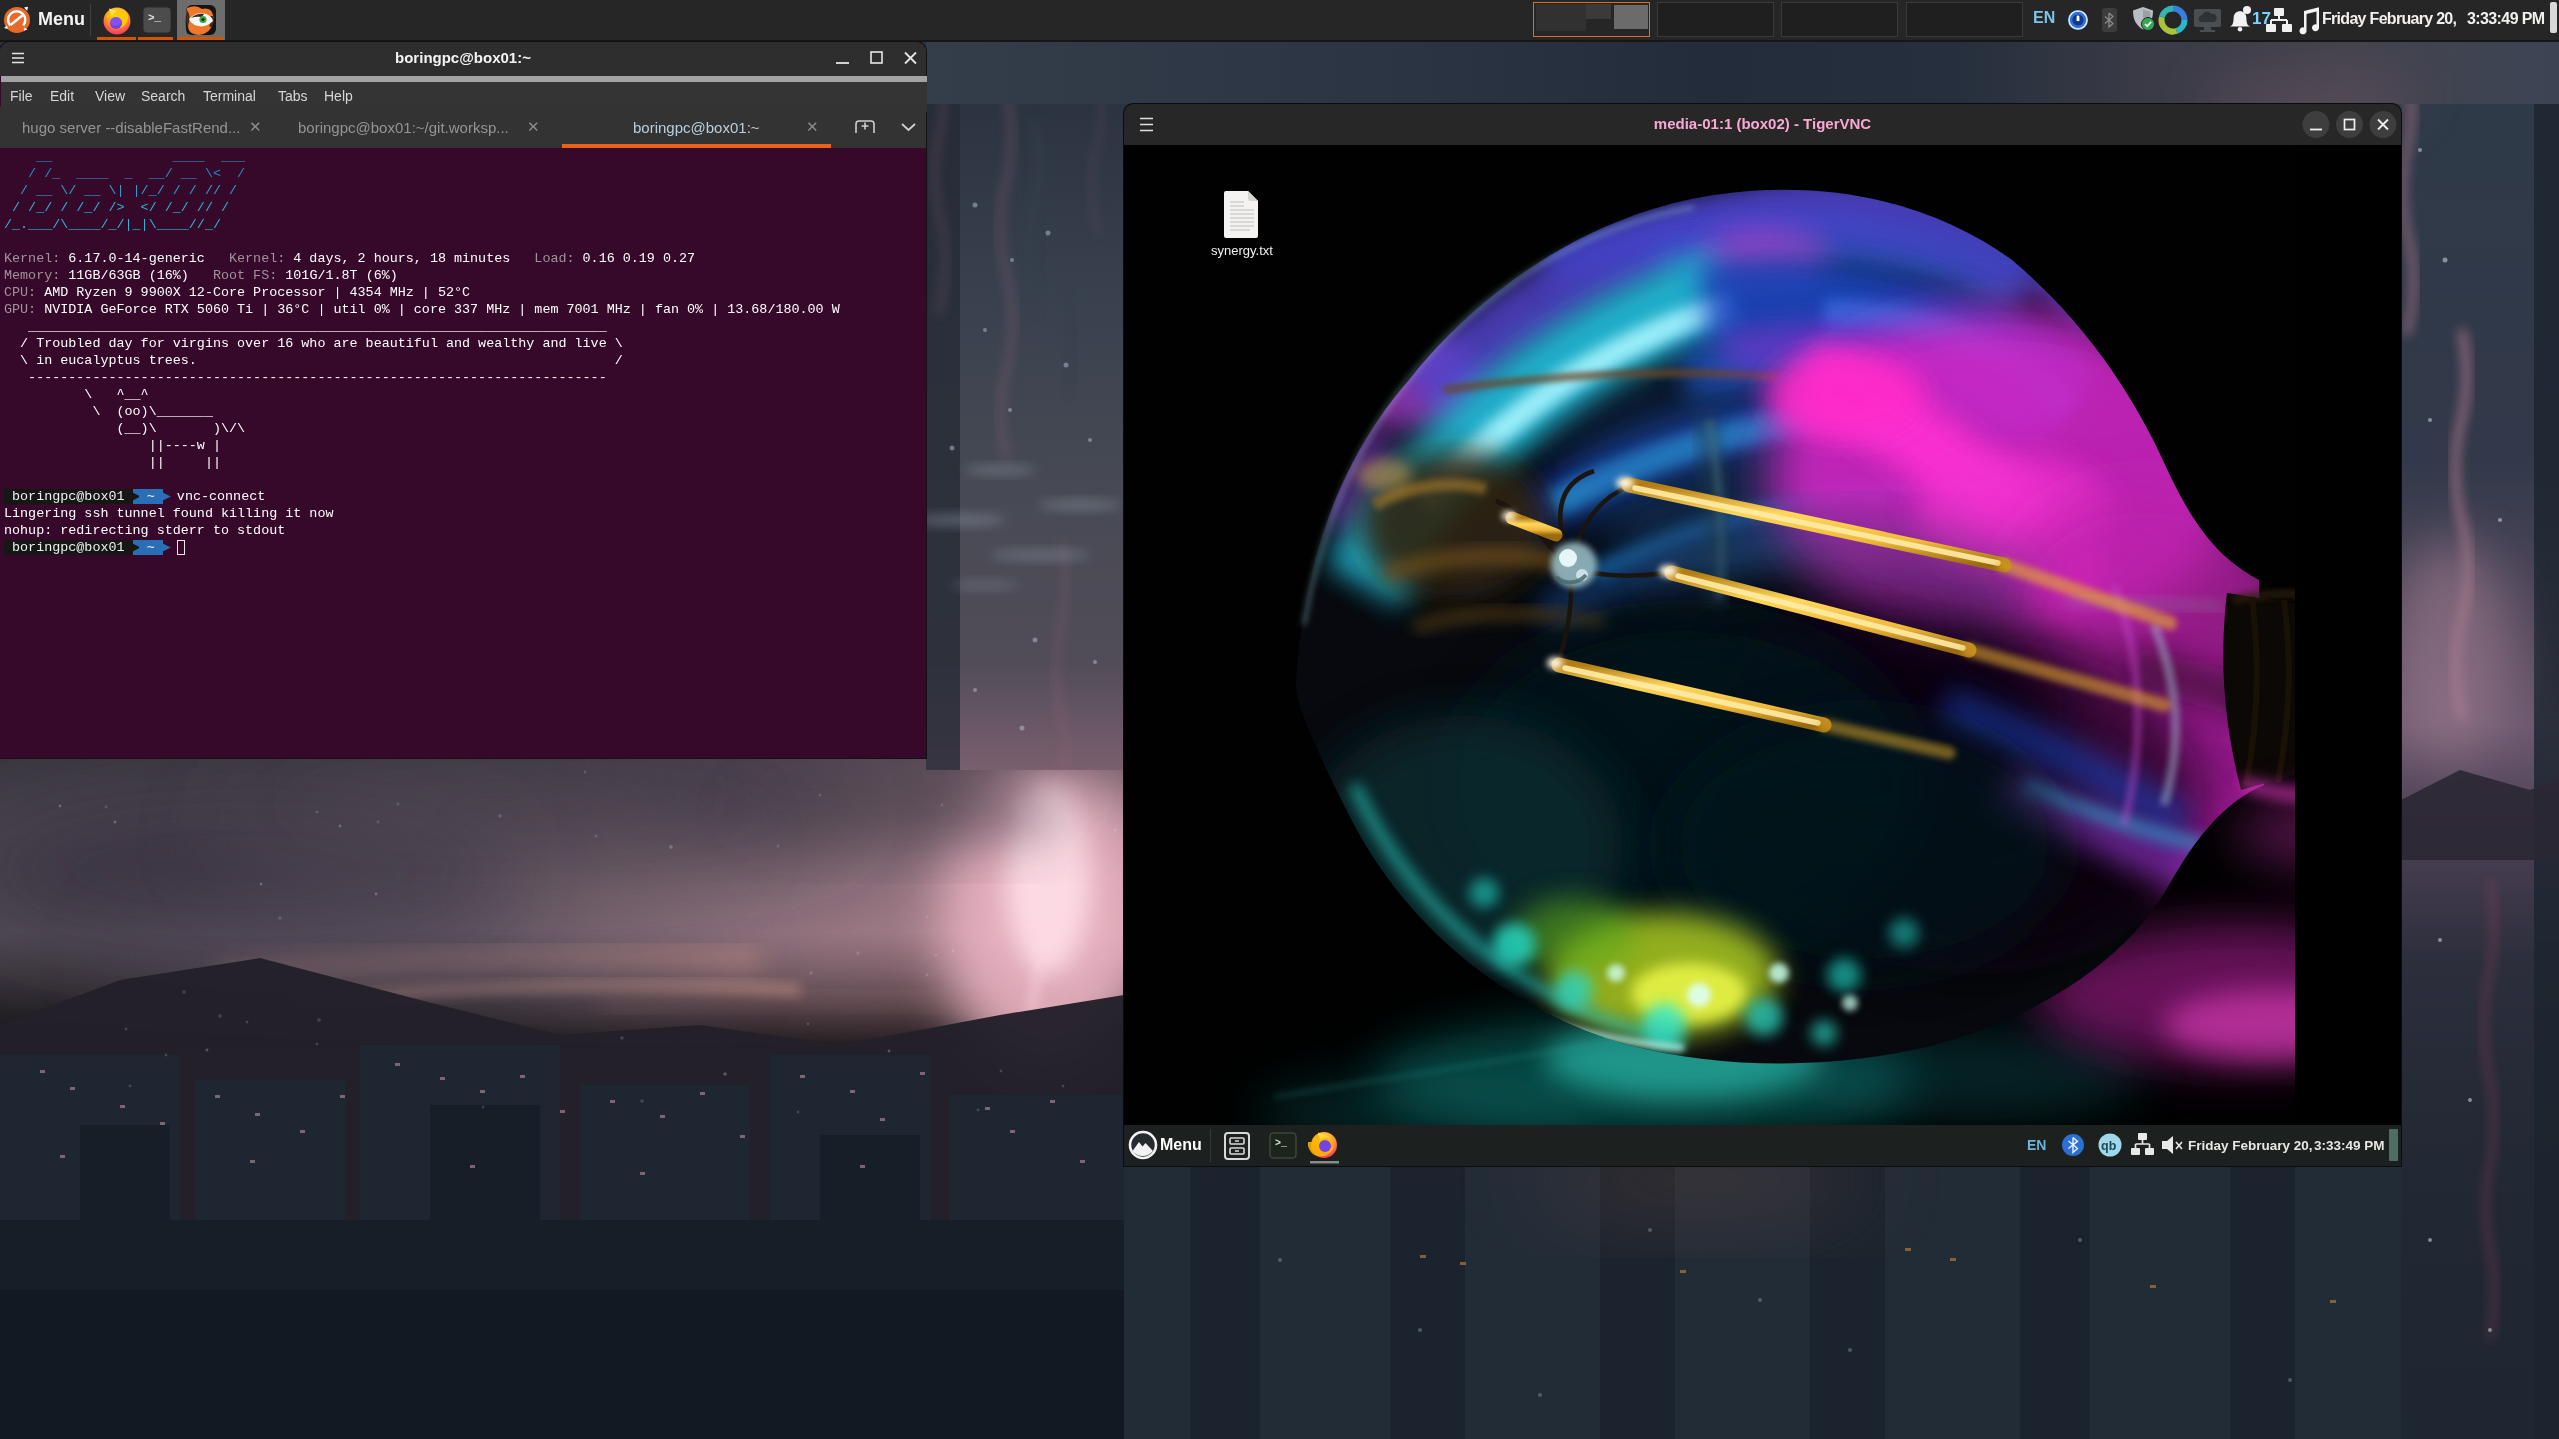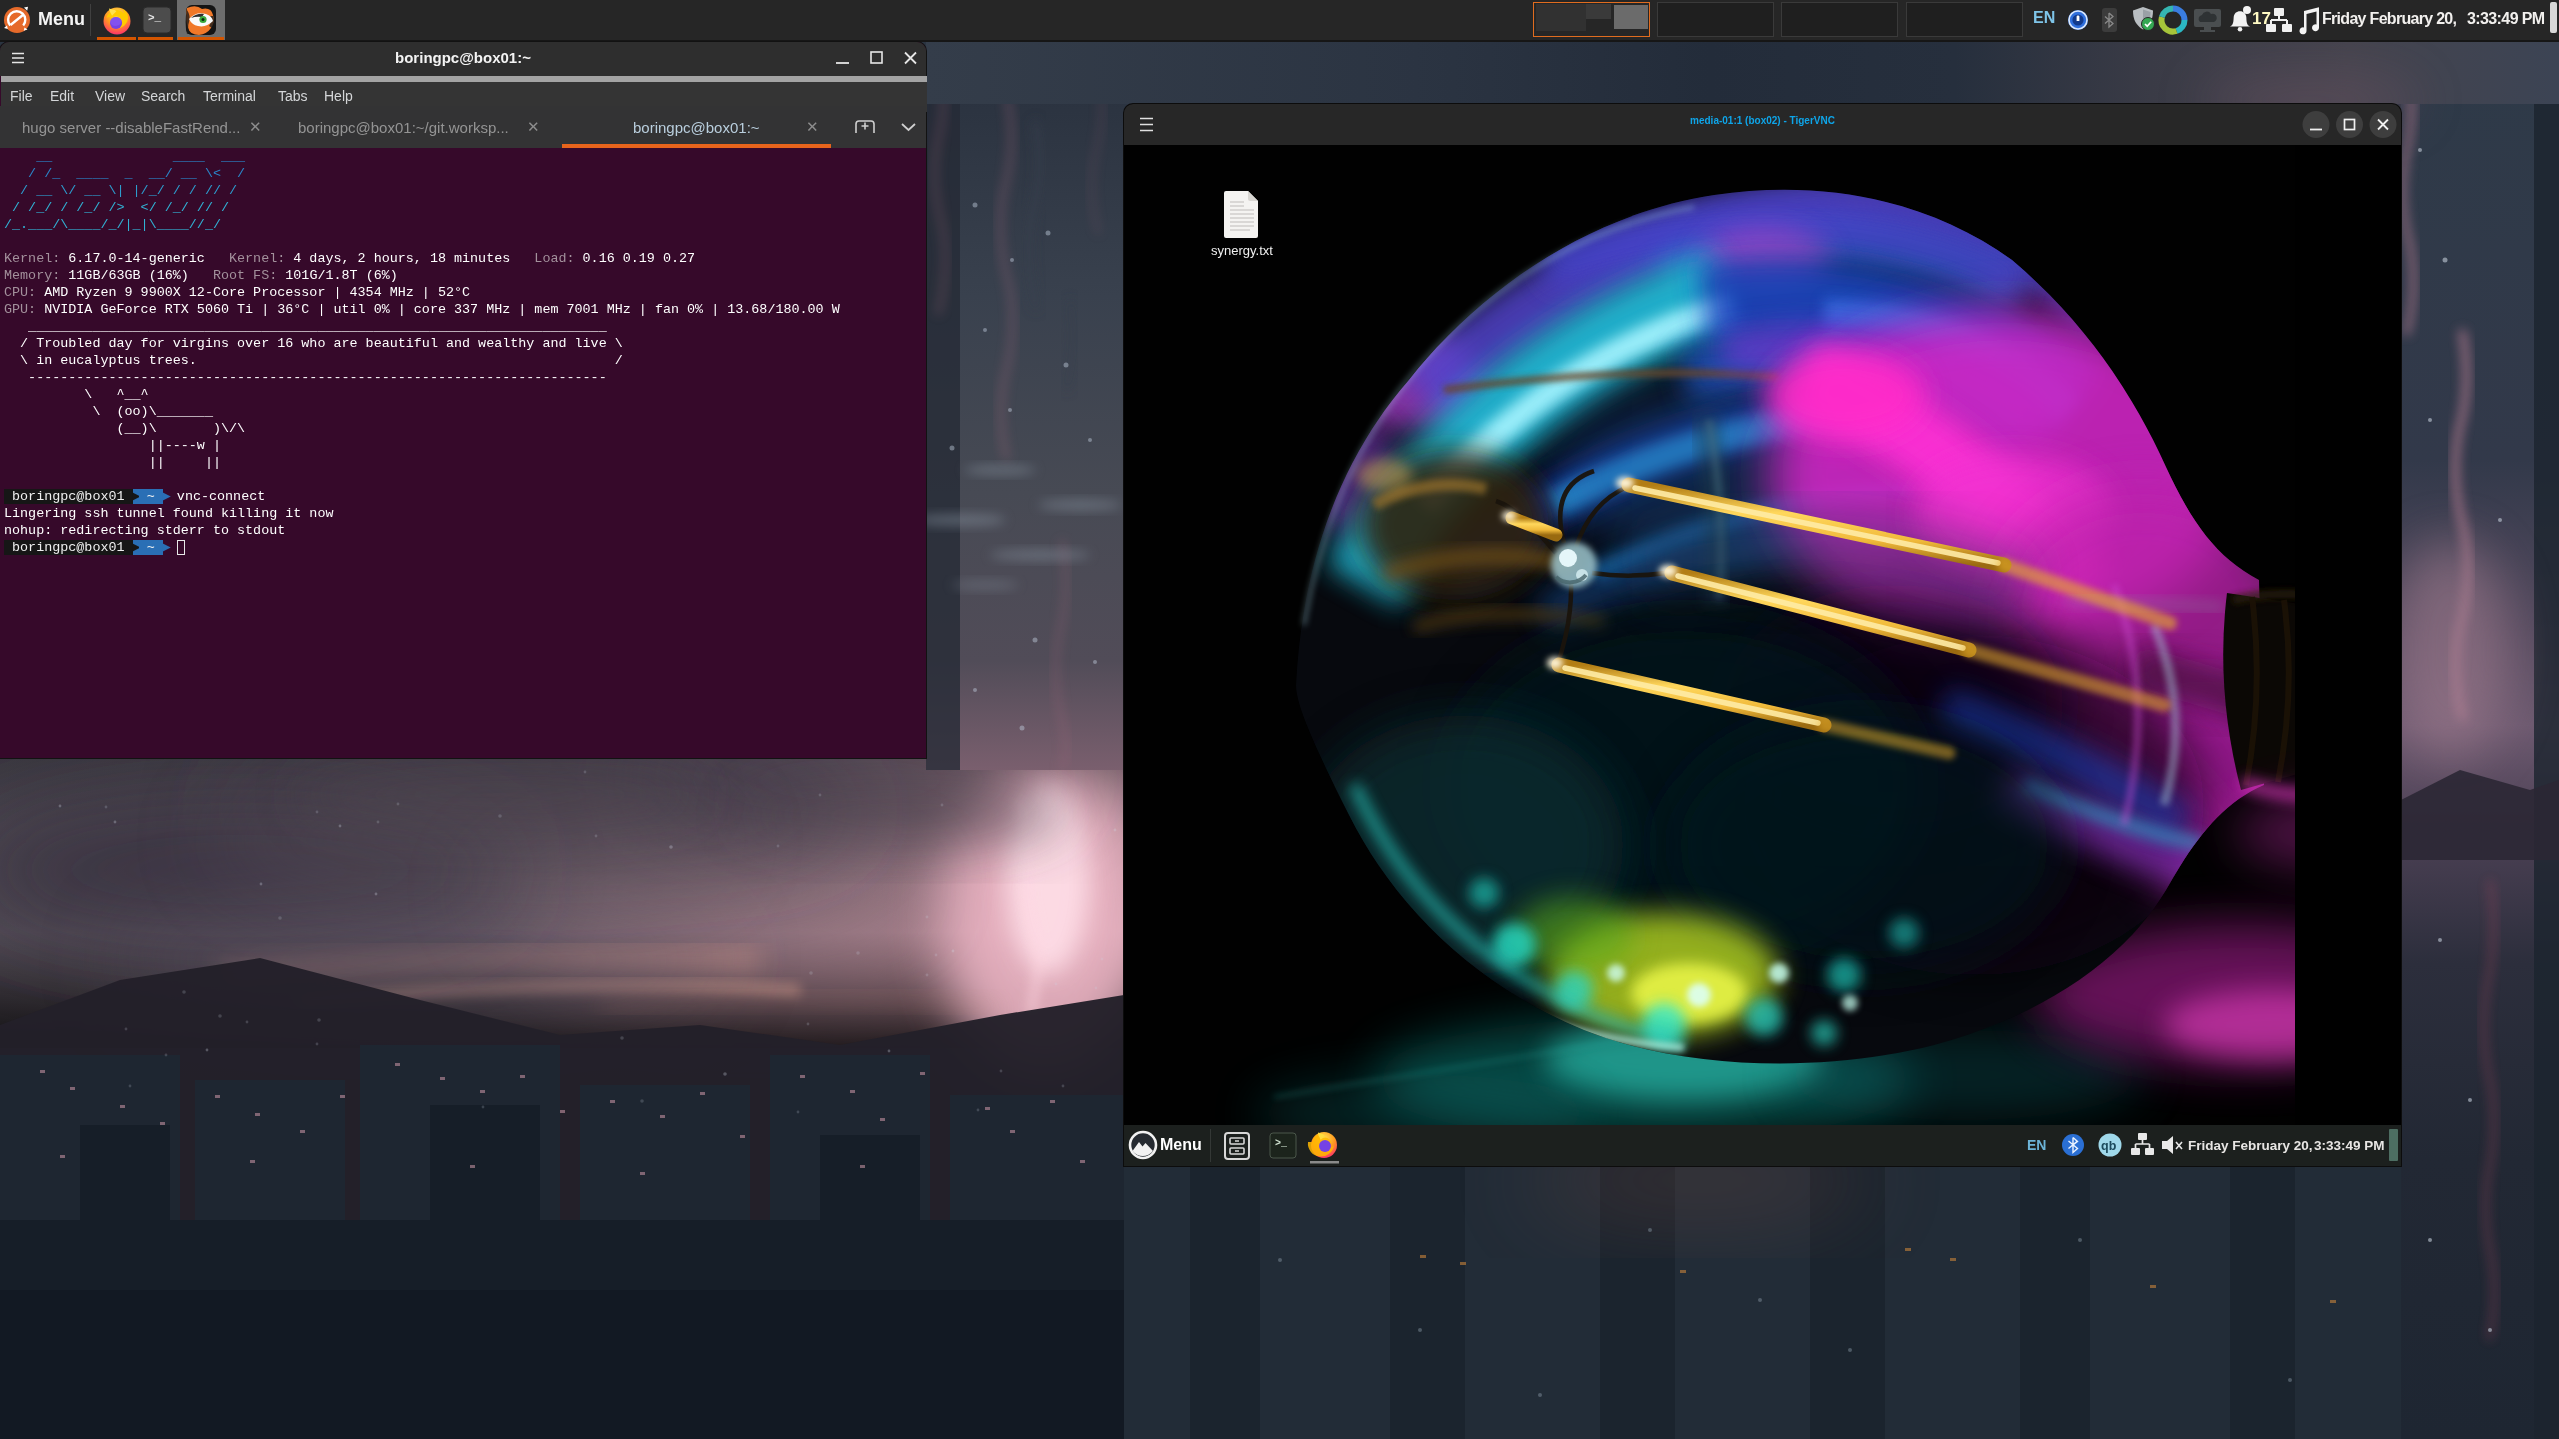--- a/index.html
+++ b/index.html
@@ -28,21 +28,21 @@
   pre.t{position:absolute;left:4px;top:0;margin:0;font-family:"Liberation Mono",monospace;
     font-size:13.4px;line-height:17px;white-space:pre;color:#ffffff;}
   .pchip{background:#161616;color:#efefef;margin-top:31px;}
   .parr1{background:#2a6fb5;color:#161616;letter-spacing:-2px;}
   .pblue{background:#2a6fb5;color:#f2f2f2;}
   .parr2{color:#2a6fb5;letter-spacing:-2px;}
   
   #vnc{position:absolute;left:1124px;top:104px;width:1277px;height:1062px;background:#000;
     border-radius:9px 9px 0 0;box-shadow:0 0 0 1px #0c0c0c;}
   #vnc .tbar{position:absolute;left:0;top:0;width:100%;height:41px;background:#272727;border-radius:9px 9px 0 0;}
-  #vnc .title{position:absolute;left:0;top:11px;width:100%;text-align:center;font-size:10px;font-weight:bold;color:#0ea5e9;}
+  #vnc .title{position:absolute;left:0;top:11px;width:100%;text-align:center;font-size:15px;font-weight:bold;color:#f9a8d4;}
   #vnc .content{position:absolute;left:0;top:41px;width:1171px;height:980px;background:#be185d;overflow:hidden;}
   #vnc .bpanel{position:absolute;left:0;top:1021px;width:1277px;height:41px;background:#1c201e;}
   #vnc .bpanel .menu-txt{position:absolute;left:36px;top:11px;font-weight:bold;font-size:16px;color:#fff;}
   #vnc .bpanel .tray-txt{position:absolute;top:11px;font-size:15px;font-weight:bold;color:#e8e6e4;}
   .icolbl{position:absolute;color:#f0f0f0;font-size:13px;text-align:center;}
 </style>
 </head>
 <body>
 <div id="stage">
   <svg id="wall" width="2559" height="1439" viewBox="0 0 2559 1439">
@@ -402,21 +402,21 @@
     </svg>
     <span class="menu-txt">Menu</span>
     <div class="sep"></div>
     <div id="ws">
       <div class="wsbox active" style="left:0"></div>
       <div class="wsbox" style="left:124px"></div>
       <div class="wsbox" style="left:248px"></div>
       <div class="wsbox" style="left:373px"></div>
     </div>
     <span class="tray-txt" style="left:2033px;color:#7ec4e8;font-size:16px">EN</span>
-    <span class="tray-txt" style="left:2252px;color:#fef9c3">17</span>
+    <span class="tray-txt" style="left:2252px;color:#7dd3fc">17</span>
     <span class="tray-txt" style="left:2322px;letter-spacing:-0.7px;font-size:16px;top:10px">Friday February 20,</span>
     <span class="tray-txt" style="left:2467px;letter-spacing:-0.6px;font-size:16px;top:10px">3:33:49 PM</span>
   </div>
   <div id="term">
     <div class="tbar">
       <svg width="926" height="34" style="position:absolute;left:0;top:0">
         <g stroke="#e6e6e6" stroke-width="1.6">
           <path d="M12,11.5 h12 M12,16 h12 M12,20.5 h12"></path>
           <path d="M836,21 h13" stroke-width="1.8"></path>
         </g>

